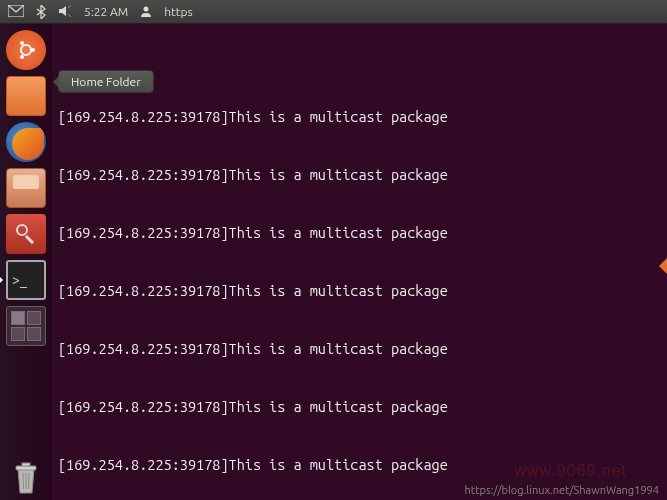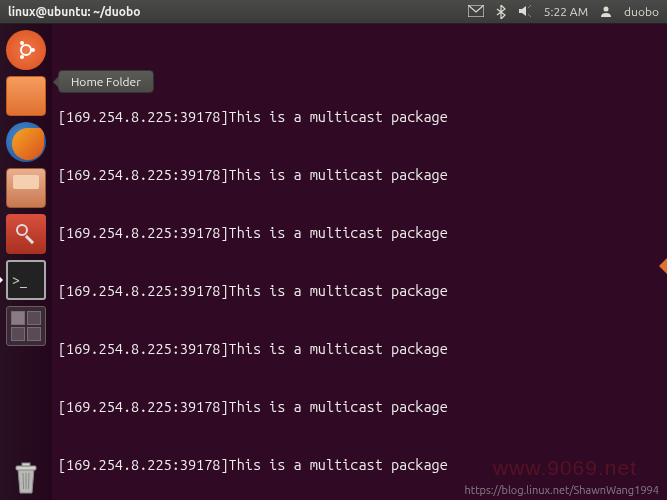--- a/index.html
+++ b/index.html
@@ -109,42 +109,41 @@
 .prompt-path { color: #729fcf; }
 .watermark {
   position: absolute;
   right: 8px;
   bottom: 4px;
   font-size: 11px;
   color: rgba(200,200,200,0.6);
 }
 .watermark2 {
   position: absolute;
-  right: 30px;
+  right: 40px;
   bottom: 20px;
-  font-size: 21px;
+  font-size: 16px;
   color: rgba(200,40,40,0.25);
   font-family: sans-serif;
   letter-spacing: 1px;
 }
 .corner-triangle {
   position: absolute;
   right: 0;
   top: 258px;
   width: 0; height: 0;
   border-top: 8px solid transparent;
   border-bottom: 8px solid transparent;
   border-right: 8px solid #e07030;
 }
 </style>
 </head>
 <body>
 
 <div class="topbar">
-  <span class="topbar-title">linux@ubuntu: ~/duobo</span>
   <div class="topbar-right">
     <span class="topbar-icon">
       <svg width="16" height="12" viewBox="0 0 16 12">
           <rect x="0" y="0" width="16" height="12" fill="none" stroke="#dfdbd2" stroke-width="1.2"></rect>
           <path d="M0 0 L8 7 L16 0" fill="none" stroke="#dfdbd2" stroke-width="1.2"></path>
         </svg>
     </span>
     <span class="topbar-icon">
       <svg width="10" height="14" viewBox="0 0 10 14">
           <path d="M5 0 L5 14 M5 0 L9 4 L1 10 M5 14 L9 10 L1 4" fill="none" stroke="#dfdbd2" stroke-width="1.2"></path>
@@ -156,21 +155,21 @@
           <path d="M10 3 L13 0 M10 9 L13 12" stroke="#888" stroke-width="1"></path>
         </svg>
     </span>
     <span>5:22 AM</span>
     <span class="topbar-icon">
       <svg width="12" height="12" viewBox="0 0 12 12">
           <circle cx="6" cy="4" r="2.5" fill="#dfdbd2"></circle>
           <path d="M1 12 Q1 8 6 8 Q11 8 11 12" fill="#dfdbd2"></path>
         </svg>
     </span>
-    <span>duobo</span>
+    <span>https</span>
   </div>
 </div>
 
 <div class="launcher">
   <div class="launcher-item">
     <div class="dash-icon">
       <svg width="22" height="22" viewBox="0 0 22 22">
           <circle cx="11" cy="11" r="5" fill="none" stroke="#fff" stroke-width="2"></circle>
           <circle cx="18" cy="11" r="2" fill="#fff"></circle>
           <circle cx="7" cy="4" r="2" fill="#fff"></circle>

